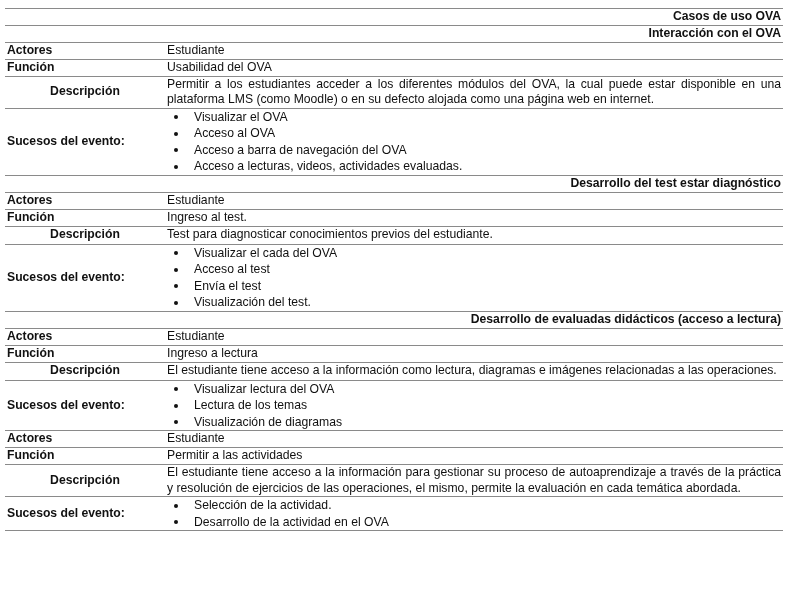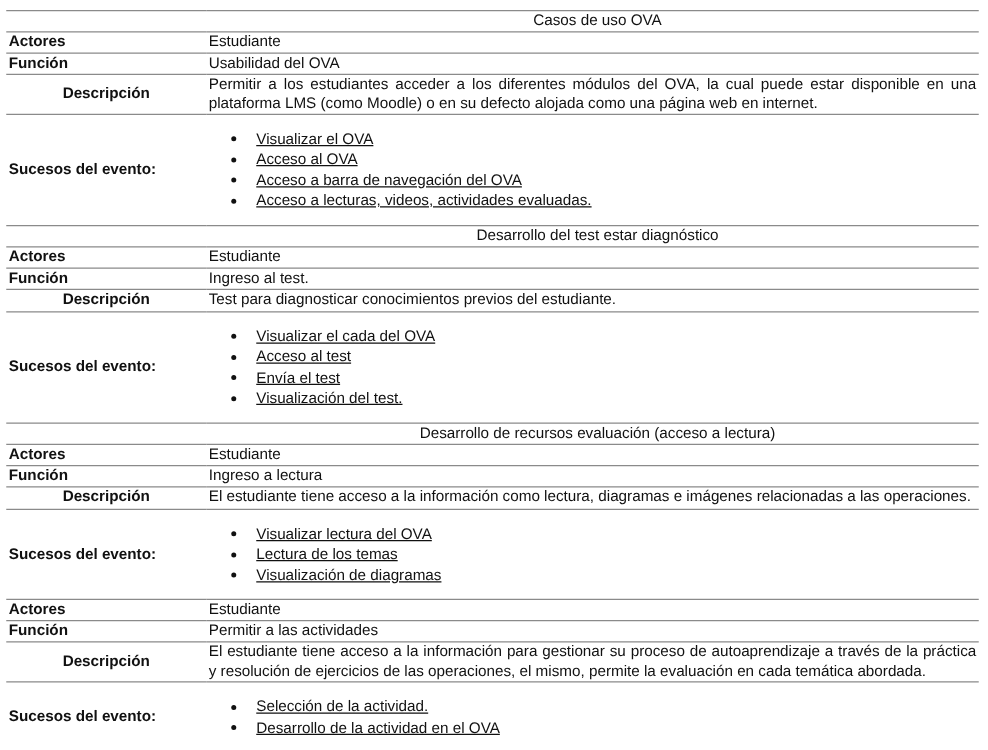--- a/index.html
+++ b/index.html
@@ -30,44 +30,43 @@
   table.usecases col.c1 { width: 160px; }
   table.usecases col.c2 { width: 618px; }
   table.usecases td {
     border-top: 1.5px solid #8a8a8a;
     border-bottom: 1.5px solid #8a8a8a;
     padding: 0 2px;
     vertical-align: middle;
     line-height: 15.5px;
   }
   tr.title td, tr.section td {
-    text-align: center;
-    font-weight: normal;
+    text-align: right;
+    font-weight: bold;
     padding-left: 170px;
   }
   tr.title td { height: 15px; }
   tr.section td { height: 16px; }
   td.label {
     font-weight: bold;
     padding-left: 3px;
   }
   td.value {
     padding-left: 3px;
     padding-right: 3px;
   }
   td.value.just {
     text-align: justify;
   }
   tr.r1 td { height: 16px; margin-left: 11px; }
   tr.r1b td { height: 17px; text-align: center; }
   ul.events {
     list-style: none;
-    margin: 11px;
+    margin: 0;
     padding: 0;
-    text-decoration: underline;
   }
   ul.events li {
     position: relative;
     padding-left: 27px;
     line-height: 16.5px;
   }
   ul.events li::before {
     content: "";
     position: absolute;
     left: 7px;
@@ -85,20 +84,23 @@
   <table class="usecases">
     <colgroup>
         <col class="c1">
         <col class="c2">
       </colgroup>
     <tbody id="table-body">
       <tr class="title">
         <td colspan="2">Casos de uso OVA</td>
       </tr>
 
+  <tr class="section">
+    <td colspan="2">Interacción con el OVA</td>
+  </tr>
   <tr class="r1">
     <td class="label">Actores</td>
     <td class="value">Estudiante</td>
   </tr>
   <tr class="r1">
     <td class="label">Función</td>
     <td class="value">Usabilidad del OVA</td>
   </tr>
   <tr class="r1b">
     <td class="label">Descripción</td>
@@ -137,21 +139,21 @@
       <ul class="events">
               <li>Visualizar el cada del OVA</li>
               <li>Acceso al test</li>
               <li>Envía el test</li>
               <li>Visualización del test.</li>
             </ul>
     </td>
   </tr>
 
   <tr class="section">
-    <td colspan="2">Desarrollo de recursos evaluación (acceso a lectura)</td>
+    <td colspan="2">Desarrollo de evaluadas didácticos (acceso a lectura)</td>
   </tr>
   <tr class="r1">
     <td class="label">Actores</td>
     <td class="value">Estudiante</td>
   </tr>
   <tr class="r1">
     <td class="label">Función</td>
     <td class="value">Ingreso a lectura</td>
   </tr>
   <tr class="r1b">

